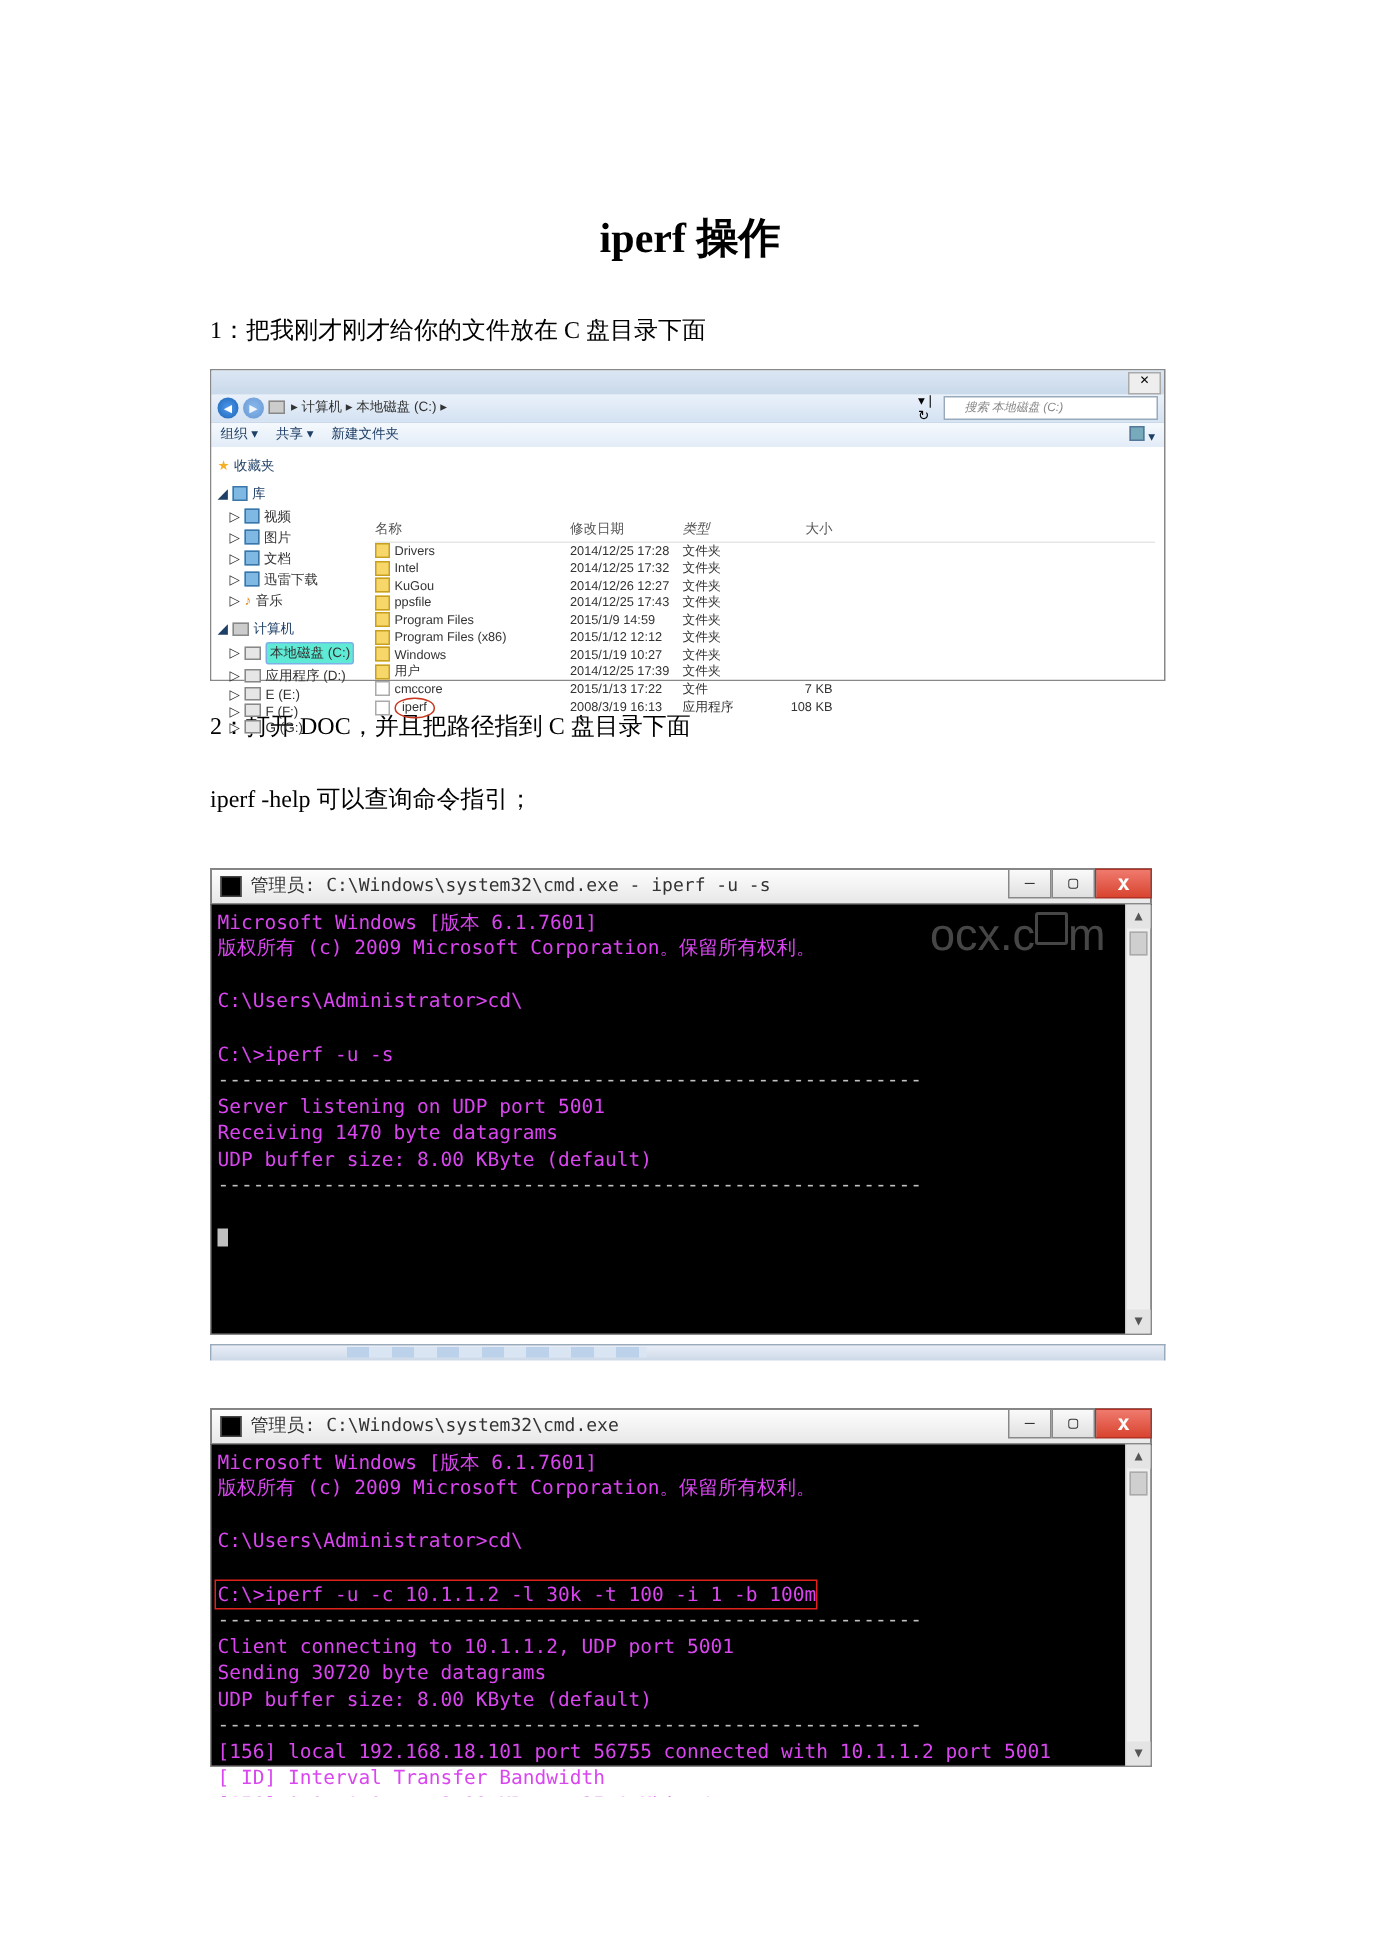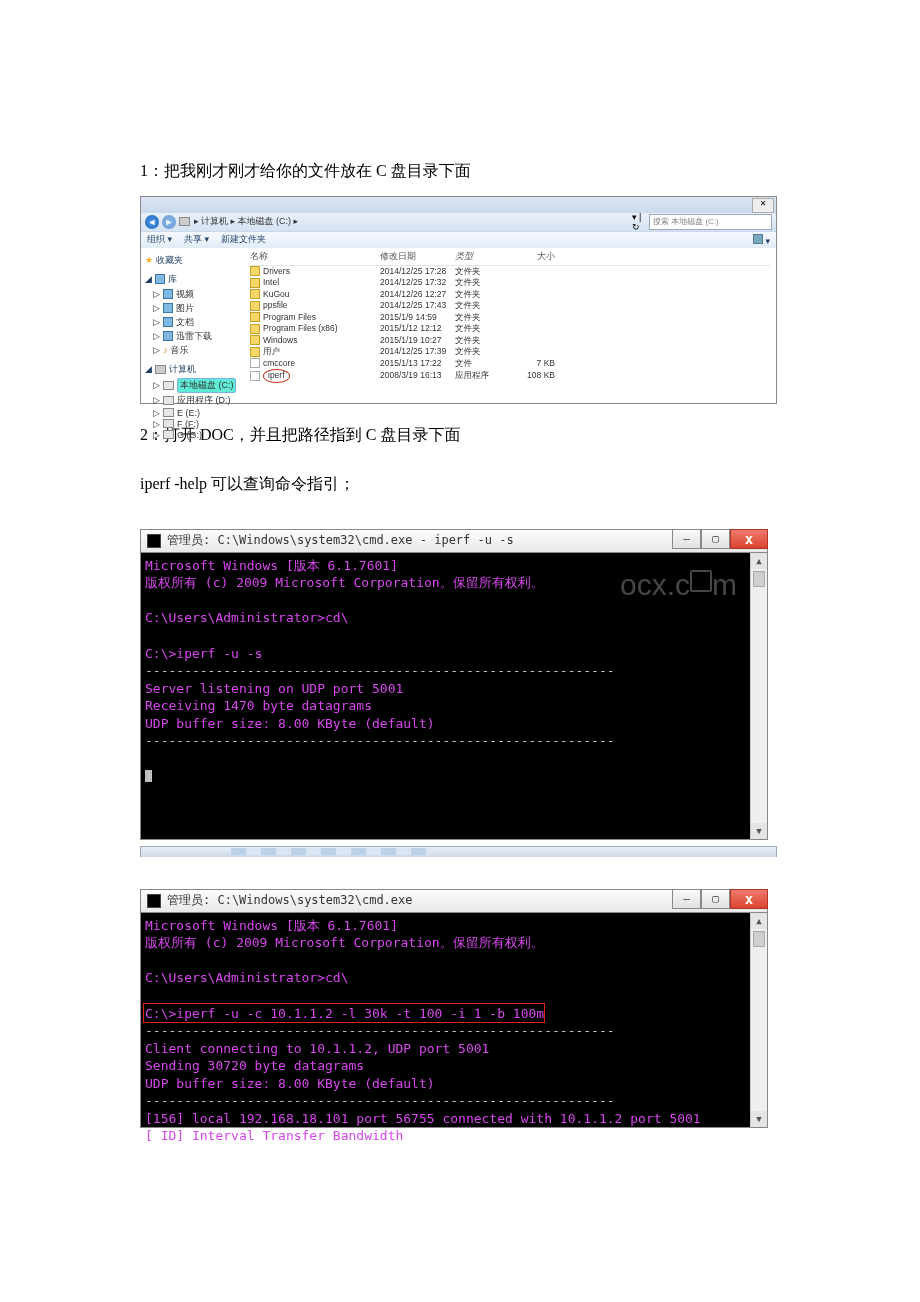--- a/index.html
+++ b/index.html
@@ -56,21 +56,21 @@
     padding: 0 4px;
     gap:3px;
   }
   .back-btn, .fwd-btn {
     width: 14px; height: 14px; border-radius: 50%; background: radial-gradient(#4d9bf0,#1e62b3); display:flex;align-items:center;justify-content:center;color:#fff;font-size:9px;
   }
   .addr-bar {
     flex:1; display:flex; align-items:center; gap:4px; color:#333;
   }
   .search-box {
-    width: 115px; height: 14px; background:#fff; border:1px solid #9ab; display:flex;align-items:center; padding:0 3px; color:#888; font-size:8px;text-align:right;
+    width: 115px; height: 14px; background:#fff; border:1px solid #9ab; display:flex;align-items:center; padding:0 13px; color:#888; font-style:italic; font-size:8px;text-align:right;
   }
   .nav-sep { width:14px; }
   .exp-toolbar {
     height:16px; background: linear-gradient(#f5f9fd,#e2ecf7);
     display:flex; align-items:center; padding:0 6px; gap:12px; color:#1e3f66;
     border-top:1px solid #c9d9eb;
     position:relative;
   }
   .tb-right { position:absolute; right:6px; }
   .v-icon { display:inline-block; width:8px;height:8px; background:#7ab; border:1px solid #579;}
@@ -80,21 +80,21 @@
   }
   .tree-section { margin-bottom:6px; }
   .tree-head { display:flex; align-items:center; gap:3px; color:#1e3f66; margin:2px 0;}
   .star-ico { color:#f6b026; font-size:9px; }
   .tree-item { display:flex; align-items:center; gap:3px; margin:1px 0 1px 8px; color:#333; }
   .lib-ico { width:8px;height:8px; background:#7fb8e3; border:1px solid #3a76a7; }
   .comp-ico { width:9px;height:7px; background:#ccc; border:1px solid #888; }
   .drive-ico { width:9px;height:7px; background:#e6e6e6; border:1px solid #888; }
   .selected-drive { background:#5eead4; border:1px solid #7db1e8; padding:0 2px; border-radius:2px; }
   .list {
-    flex:1; padding:0 6px;
+    flex:1; padding:0 6px;margin-top:46px;
   }
   .col-head {
     display:flex; color:#555; border-bottom:1px solid #e6e6e6; padding:2px 0;
   }
   .col-name { width:130px; }
   .col-date { width:75px; }
   .col-type { width:45px;font-style:italic; }
   .col-size { width:55px; text-align:right; }
   .row {
     display:flex; align-items:center; padding:0; color:#333; font-size:8.5px; line-height:11.5px;
@@ -142,40 +142,41 @@
     background:#efefef; border-left:1px solid #ccc;
   }
   .scroll-thumb { position:absolute; top:18px; left:2px; right:2px; height:14px; background:#cfcfcf; border:1px solid #aaa;}
   .scroll-arrow { position:absolute; left:0;right:0; height:16px; background:#e4e4e4; display:flex;align-items:center;justify-content:center; color:#555; font-size:9px;}
   .sa-top{top:0;} .sa-bot{bottom:0;}
   .dash-line { color:#c0c0c0; letter-spacing:0; white-space:pre; overflow:hidden; }
   .white { color:#d946ef; }
   .red-line { display:block; position:relative; }
   .red-box { position:absolute; left:-2px; top:-2px; width:400px; height:18px; border:1px solid #e0221a; }
   .watermark {
-    position:absolute; right:30px; top:12px;
+    position:absolute; right:30px; top:1px;
     font-family: Arial, sans-serif; font-size:30px; color:rgba(200,200,200,0.35); font-weight:300; letter-spacing:0px;
   }
   .wm-o { display:inline-block; border:2px solid rgba(200,200,200,0.35); width:18px; height:18px; border-radius:2px; vertical-align:3px;}
   .cursor { display:inline-block; width:7px; height:12px; background:#c0c0c0; vertical-align:-2px;}
   .task-strip {
     height:10px; width:635px; background: linear-gradient(#e9eef7,#cdd9e8);
     border:1px solid #9ab; border-bottom:0;
     margin-top:6px;
     position:relative;
   }
   .task-strip::before{
     content:""; position:absolute; left:90px; top:1px; width:200px; height:7px;
     background: repeating-linear-gradient(90deg,#bcd2ea 0 15px,#d9e5f2 15px 30px);
   }
 </style>
 </head>
 <body>
 
 <div class="page">
+  <div class="title">iperf 操作</div>
 
   <div class="step">1：把我刚才刚才给你的文件放在 C 盘目录下面</div>
 
   <div class="explorer">
     <div class="exp-title">
       <div class="exp-close">✕</div>
     </div>
     <div class="exp-nav">
       <div class="back-btn">◄</div>
       <div class="fwd-btn" style="opacity:.6">►</div>

